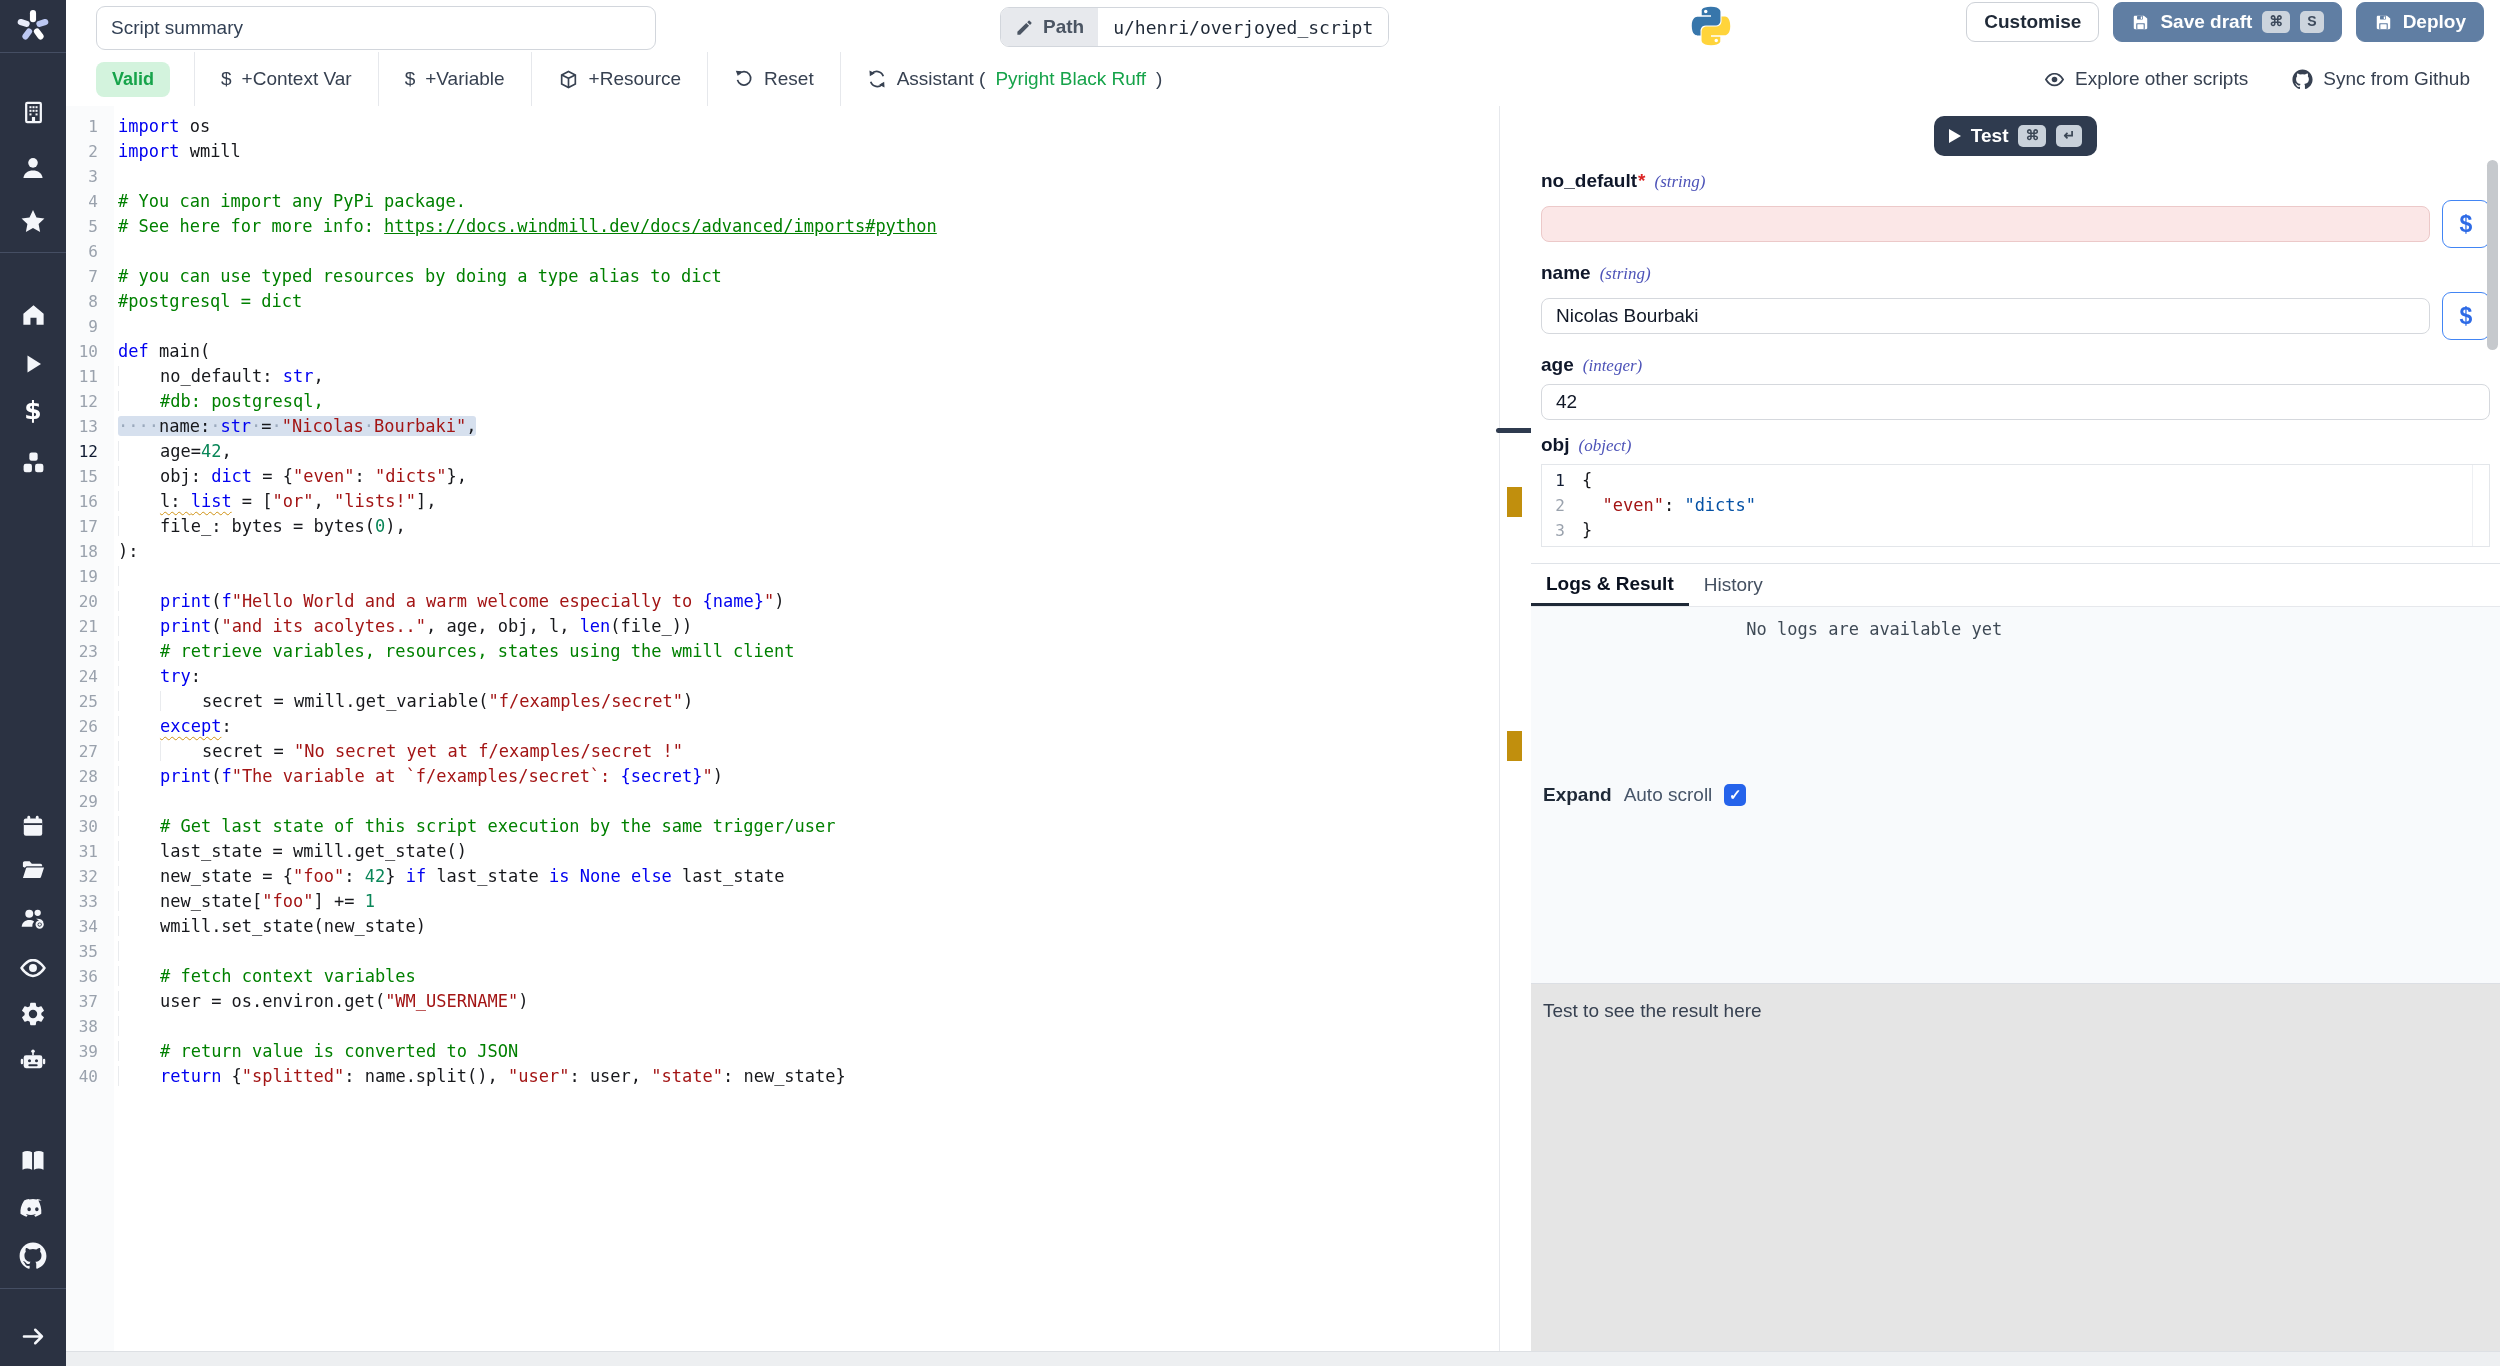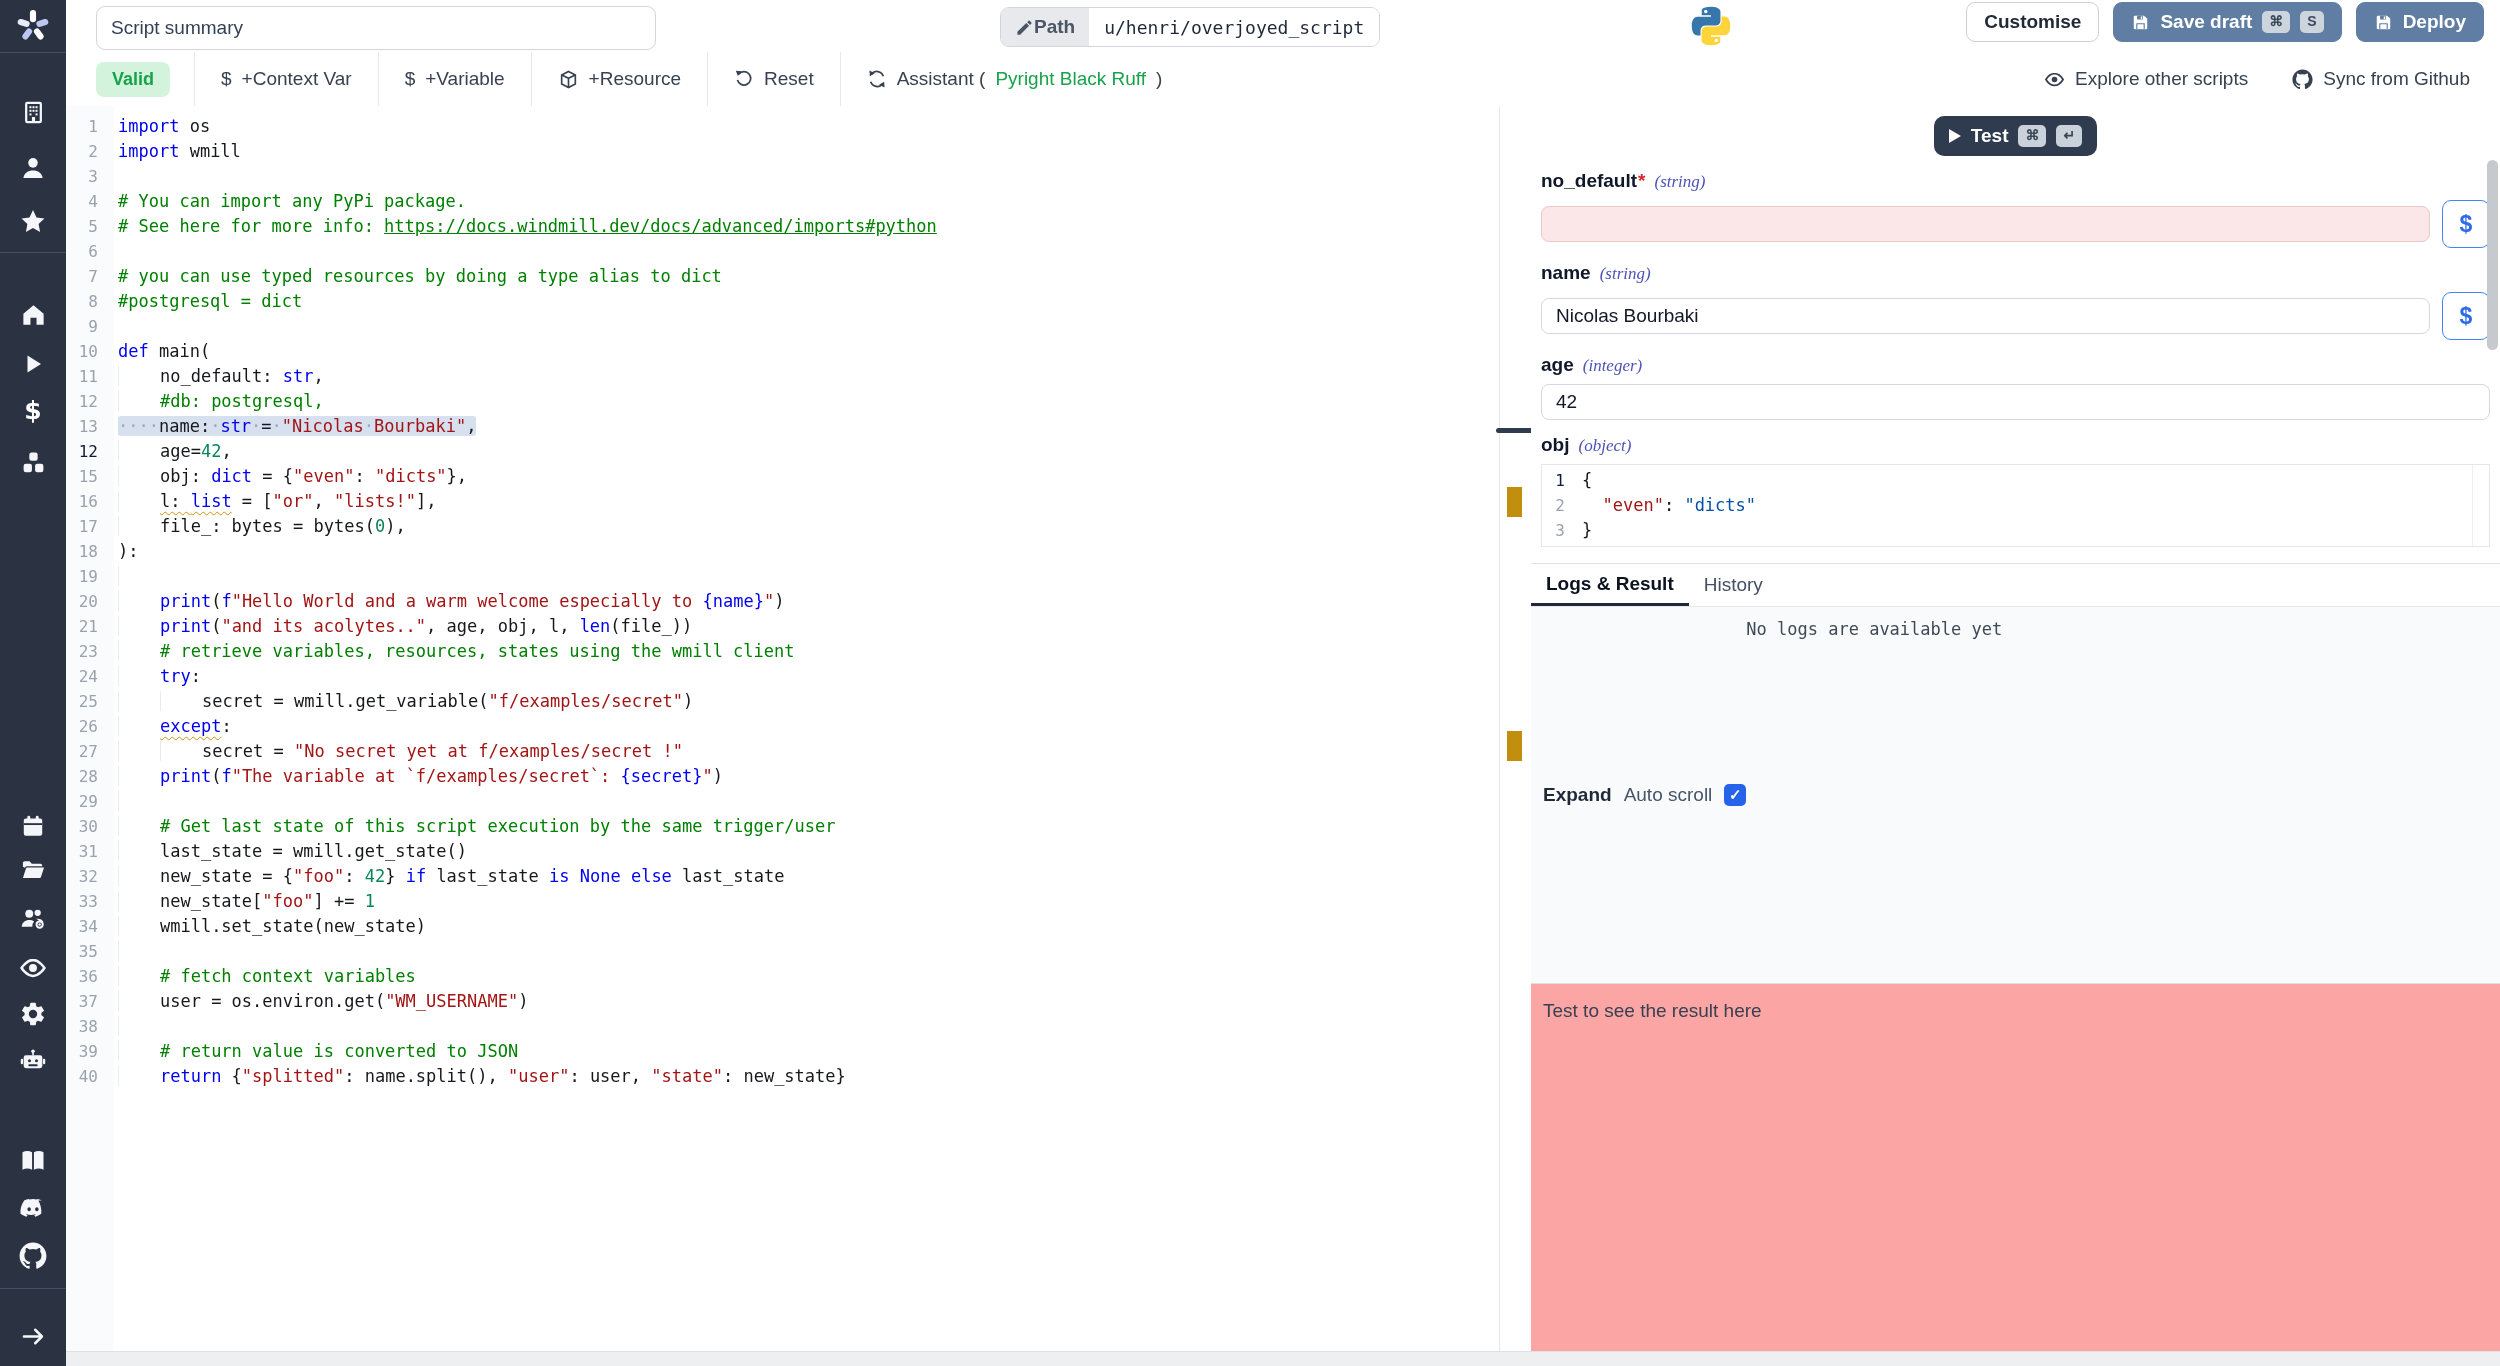--- a/index.html
+++ b/index.html
@@ -14,21 +14,21 @@
   .sidebar{position:absolute;left:0;top:0;width:66px;height:1366px;background:var(--sidebar);z-index:5}
   .sb-item{position:absolute;left:0;width:66px;display:flex;justify-content:center;align-items:center;color:#f4f6fa;cursor:pointer}
   .sb-sep{position:absolute;left:0;width:66px;height:0;border-top:1px solid #454e63}
   .sb-glyph{font-size:25px;font-weight:700;color:#fff;font-family:"DejaVu Sans",sans-serif}
   
   .topbar{position:absolute;left:66px;top:0;right:0;height:52px;background:#fff;border-bottom:1px solid var(--border)}
   .summary-input{position:absolute;left:30px;top:6px;width:560px;height:44px;border:1px solid #d2d6dc;border-radius:9px;
       padding:0 14px;font-size:19px;color:#334155;font-family:"Liberation Sans",sans-serif;box-sizing:border-box;outline:none}
   .path-widget{position:absolute;left:934px;top:7px;height:38px;display:flex;align-items:stretch;border:1px solid #d2d6dc;
       border-radius:9px;overflow:hidden}
-  .path-left{background:#e7e9ed;display:flex;align-items:center;padding:4px 14px;font-size:19px;font-weight:700;color:#4b5563}
+  .path-left{background:#e7e9ed;display:flex;align-items:center;gap:9px;padding:4px 14px;font-size:19px;font-weight:700;color:#4b5563}
   .path-right{background:#fff;display:flex;align-items:center;padding:0 15px;
       font-family:"DejaVu Sans Mono",monospace;font-size:18px;color:#1f2937}
   .lang-logo{position:absolute;left:1624px;top:5px}
   .topbar-buttons{position:absolute;right:16px;top:2px;display:flex;gap:14px;align-items:center}
   .btn{height:40px;display:flex;align-items:center;gap:10px;padding:0 17px;border-radius:9px;font-size:19px;font-weight:700;cursor:pointer;box-sizing:border-box}
   .btn-outline{background:#fff;border:1px solid #cdd1d7;color:#1f2937}
   .btn-accent{background:var(--accent);border:1px solid var(--accent);color:#fff}
   .kbd{background:#ccd4dd;color:#3d4a5c;border-radius:5px;padding:2px 7px;font-size:14px;font-weight:700;line-height:1.25}
   
   .toolbar{position:absolute;left:66px;top:52px;right:0;height:54px;background:#fff;border-bottom:1px solid var(--border);
@@ -87,21 +87,21 @@
   .tabs{display:flex;height:42px;border-bottom:1px solid var(--border);flex:none}
   .tab{display:flex;align-items:center;padding:0 15px;font-size:19px;color:#445061;cursor:pointer;box-sizing:border-box}
   .tab.active{color:#0b1220;font-weight:700;border-bottom:3px solid #1f2937}
   .logs-body{background:#f8fafc;height:376px;box-sizing:border-box;padding:12px;display:flex;flex-direction:row;flex:none}
   .logs-controls{display:flex;justify-content:flex-end;align-items:center;gap:12px}
   .expand-lbl{font-weight:700;color:#1f2937;font-size:19px;cursor:pointer}
   .autoscroll-lbl{color:#475569;font-size:19px}
   .checkbox{width:22px;height:22px;background:var(--checkbox);border-radius:5px;color:#fff;display:flex;align-items:center;
       justify-content:center;font-size:15px;font-weight:700;cursor:pointer}
   .logs-empty{font-family:"DejaVu Sans Mono",monospace;font-size:17px;color:#3f4a56;margin-top:0}
-  .result-body{background:#fca5a5;border-top:1px solid #dcdfe4;flex:1;padding:16px 12px;font-size:19px;color:#374151}
+  .result-body{background:#e5e5e5;border-top:1px solid #dcdfe4;flex:1;padding:16px 12px;font-size:19px;color:#374151}
   .panel-scrollbar{position:absolute;right:2px;top:54px;width:11px;height:190px;background:#c6c9cd;border-radius:6px;cursor:grab}
   
   .bottom-strip{position:absolute;left:66px;right:0;bottom:0;height:14px;background:#edeff1;border-top:1px solid #dde0e4}
   svg{display:block}
 </style>
 </head>
 <body>
 
 <div class="sidebar" id="sidebar">
     <div class="sb-item" style="top: 6px; height: 40px;">

